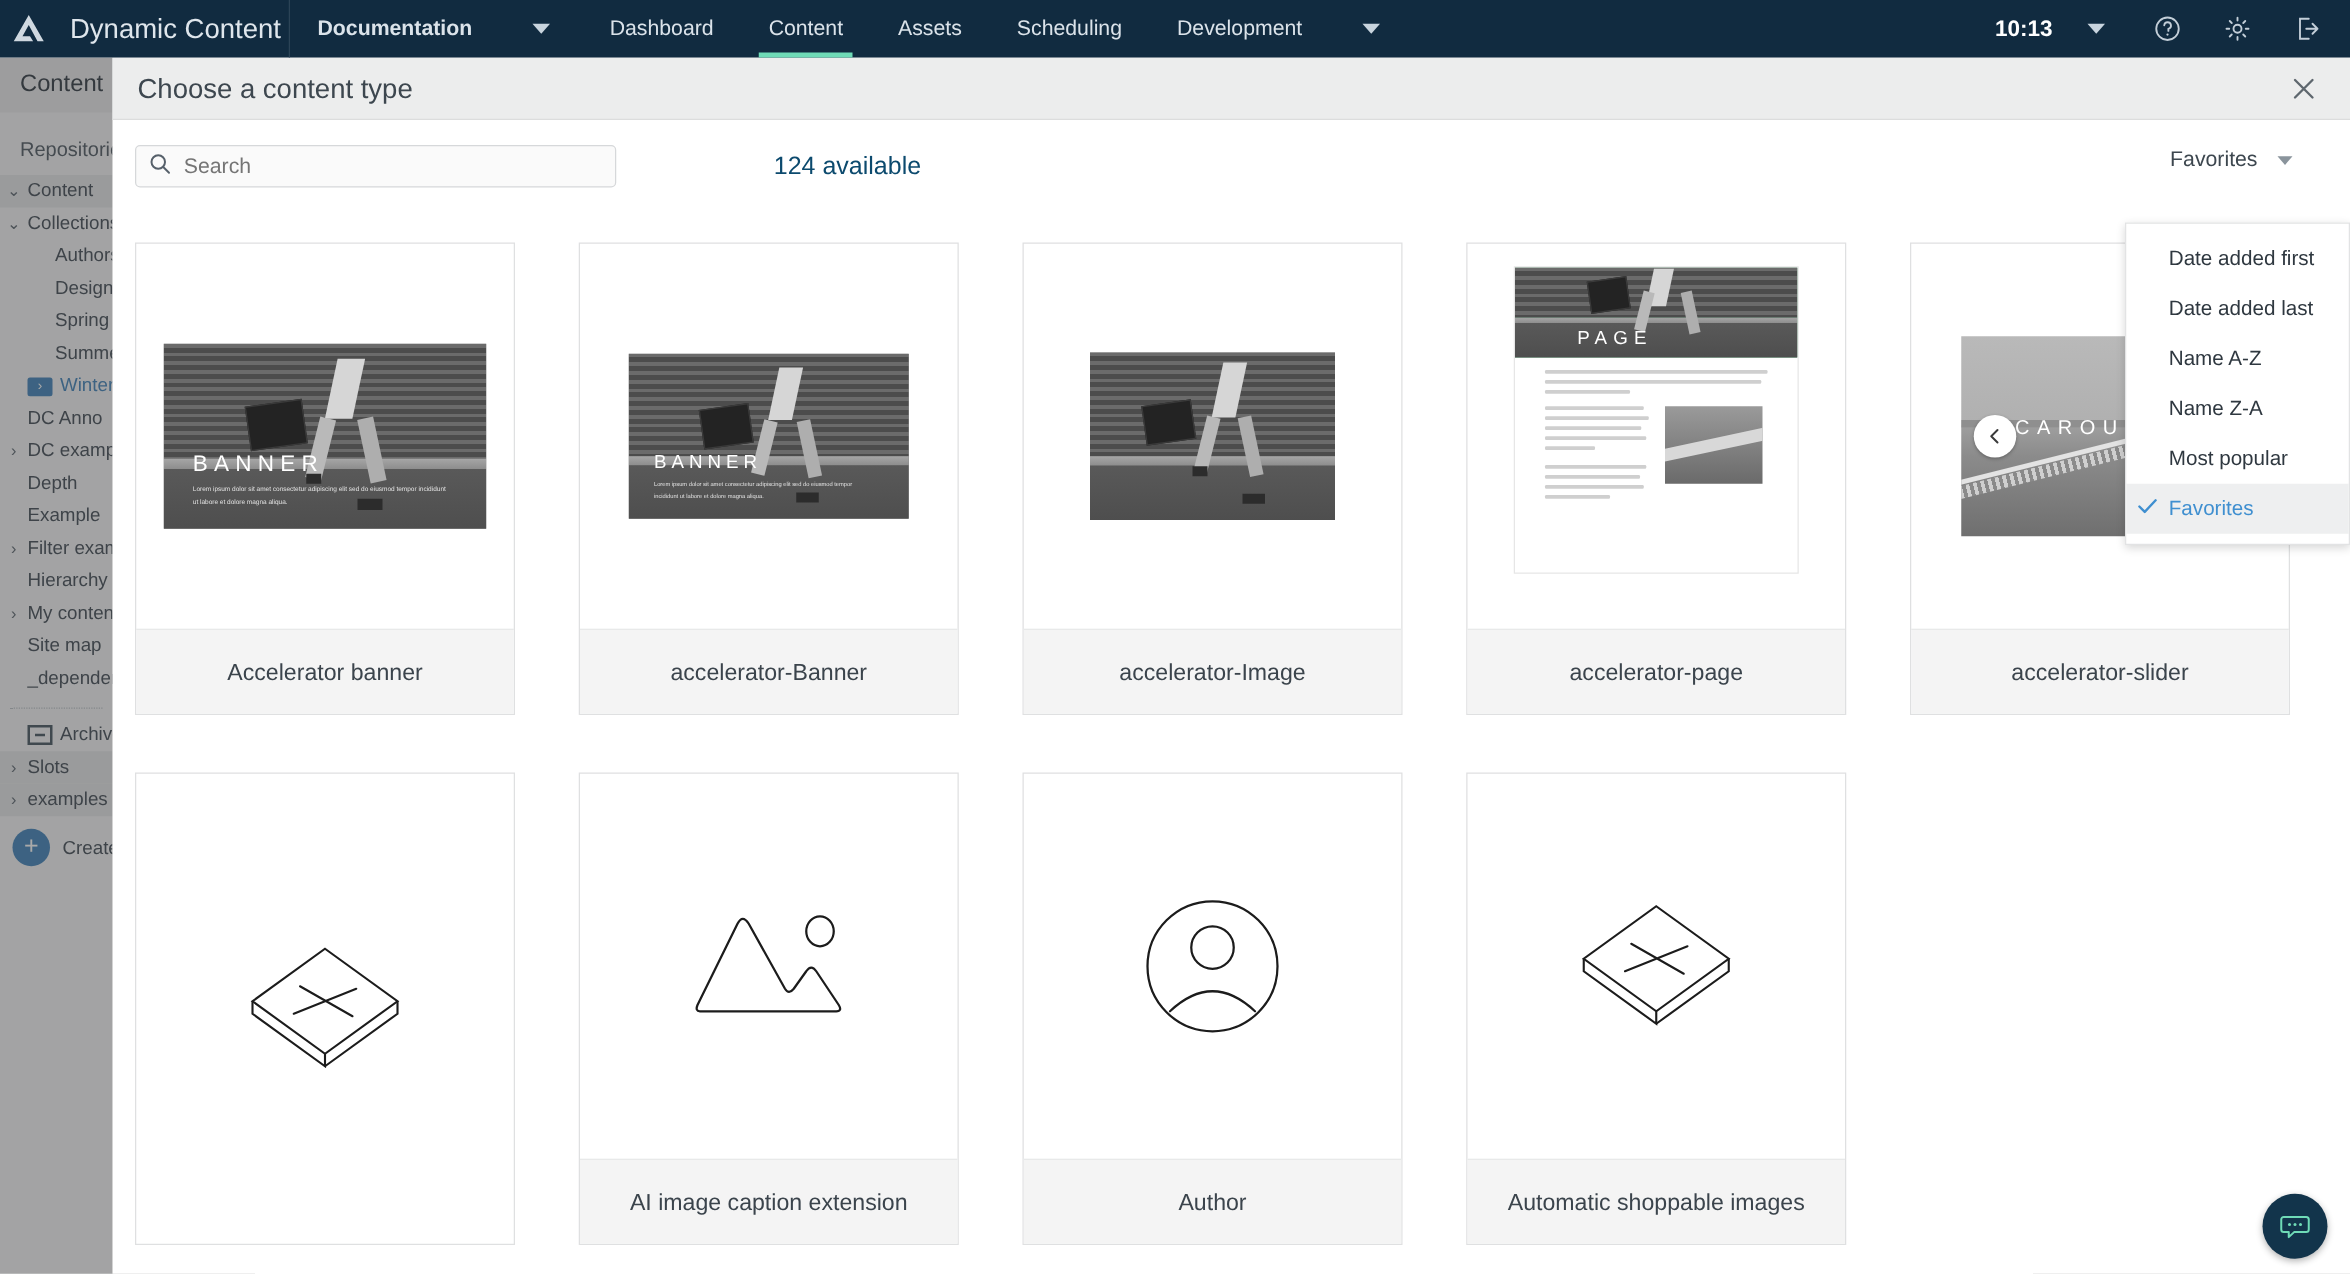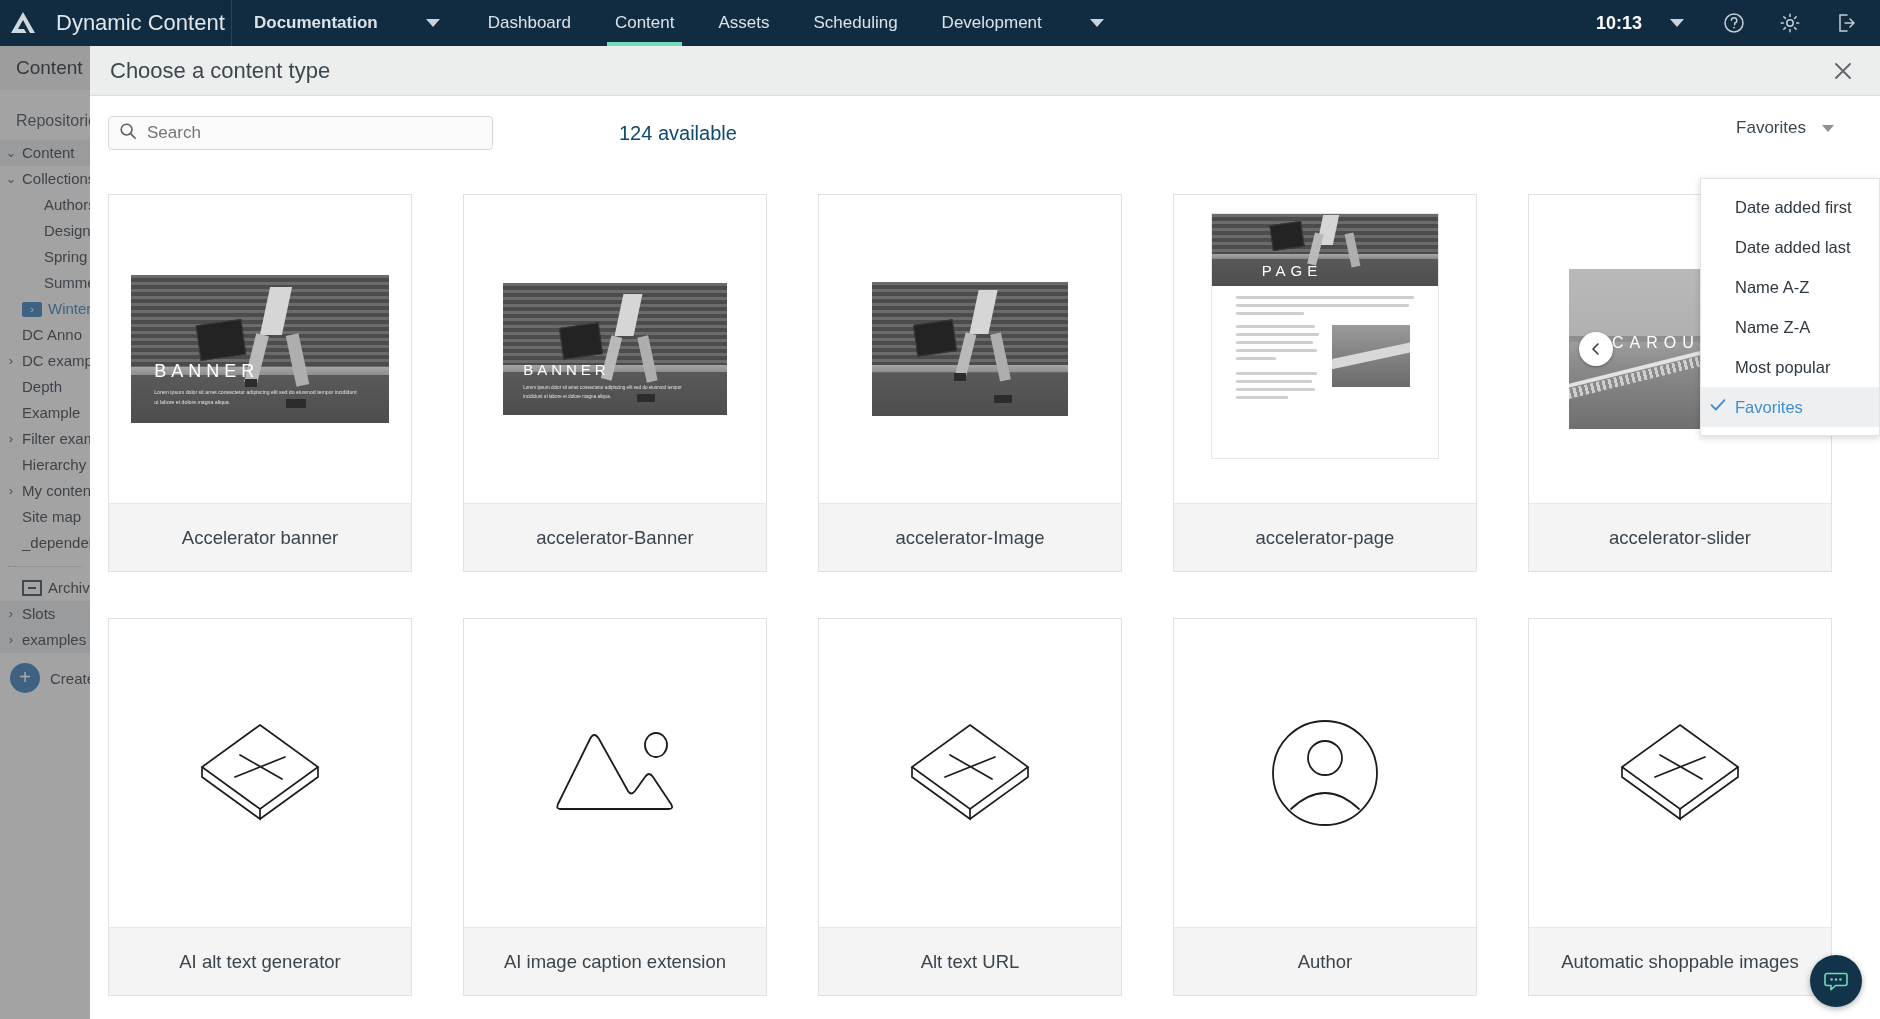--- a/index.html
+++ b/index.html
@@ -453,44 +453,32 @@
 
       <div class="card">
         <div class="card-preview prev-icon">
           <svg width="140" height="116" viewBox="0 0 140 116" fill="none" stroke="#1c1c1c" stroke-width="1.7">
             <path d="M70 10 L128 52 L70 94 L12 52 Z"></path>
             <path d="M12 52 v10 L70 104 v-10"></path>
               <path d="M128 52 v10 L70 104"></path>
             <path d="M45 62 L95 42 M50 40 L92 64" stroke-linecap="round"></path>
           </svg>
         </div>
-        <div class="card-label">AI alt text generator</div>
       </div>
 
       <div class="card">
         <div class="card-preview prev-icon">
           <svg width="130" height="108" viewBox="0 0 130 108" fill="none" stroke="#1c1c1c" stroke-width="1.8">
             <path d="M10 90 Q6 90 8 85 L40 20 Q44 12 49 20 L78 72 Q81 77 85 72 L95 58 Q99 52 103 58 L121 85 Q124 90 119 90 Z" stroke-linejoin="round"></path>
             <ellipse cx="106" cy="26" rx="11" ry="12"></ellipse>
           </svg>
         </div>
         <div class="card-label">AI image caption extension</div>
       </div>
 
-      <div class="card">
-        <div class="card-preview prev-icon">
-          <svg width="140" height="116" viewBox="0 0 140 116" fill="none" stroke="#1c1c1c" stroke-width="1.7">
-            <path d="M70 10 L128 52 L70 94 L12 52 Z"></path>
-            <path d="M12 52 v10 L70 104 v-10"></path>
-              <path d="M128 52 v10 L70 104"></path>
-            <path d="M45 62 L95 42 M50 40 L92 64" stroke-linecap="round"></path>
-          </svg>
-        </div>
-        <div class="card-label">Alt text URL</div>
-      </div>
 
       <div class="card">
         <div class="card-preview prev-icon">
           <svg width="112" height="112" viewBox="0 0 112 112" fill="none" stroke="#1c1c1c" stroke-width="1.8">
             <circle cx="56" cy="56" r="52"></circle>
             <circle cx="56" cy="41" r="17"></circle>
             <path d="M22 92 Q56 60 90 92" stroke-linecap="round"></path>
           </svg>
         </div>
         <div class="card-label">Author</div>

